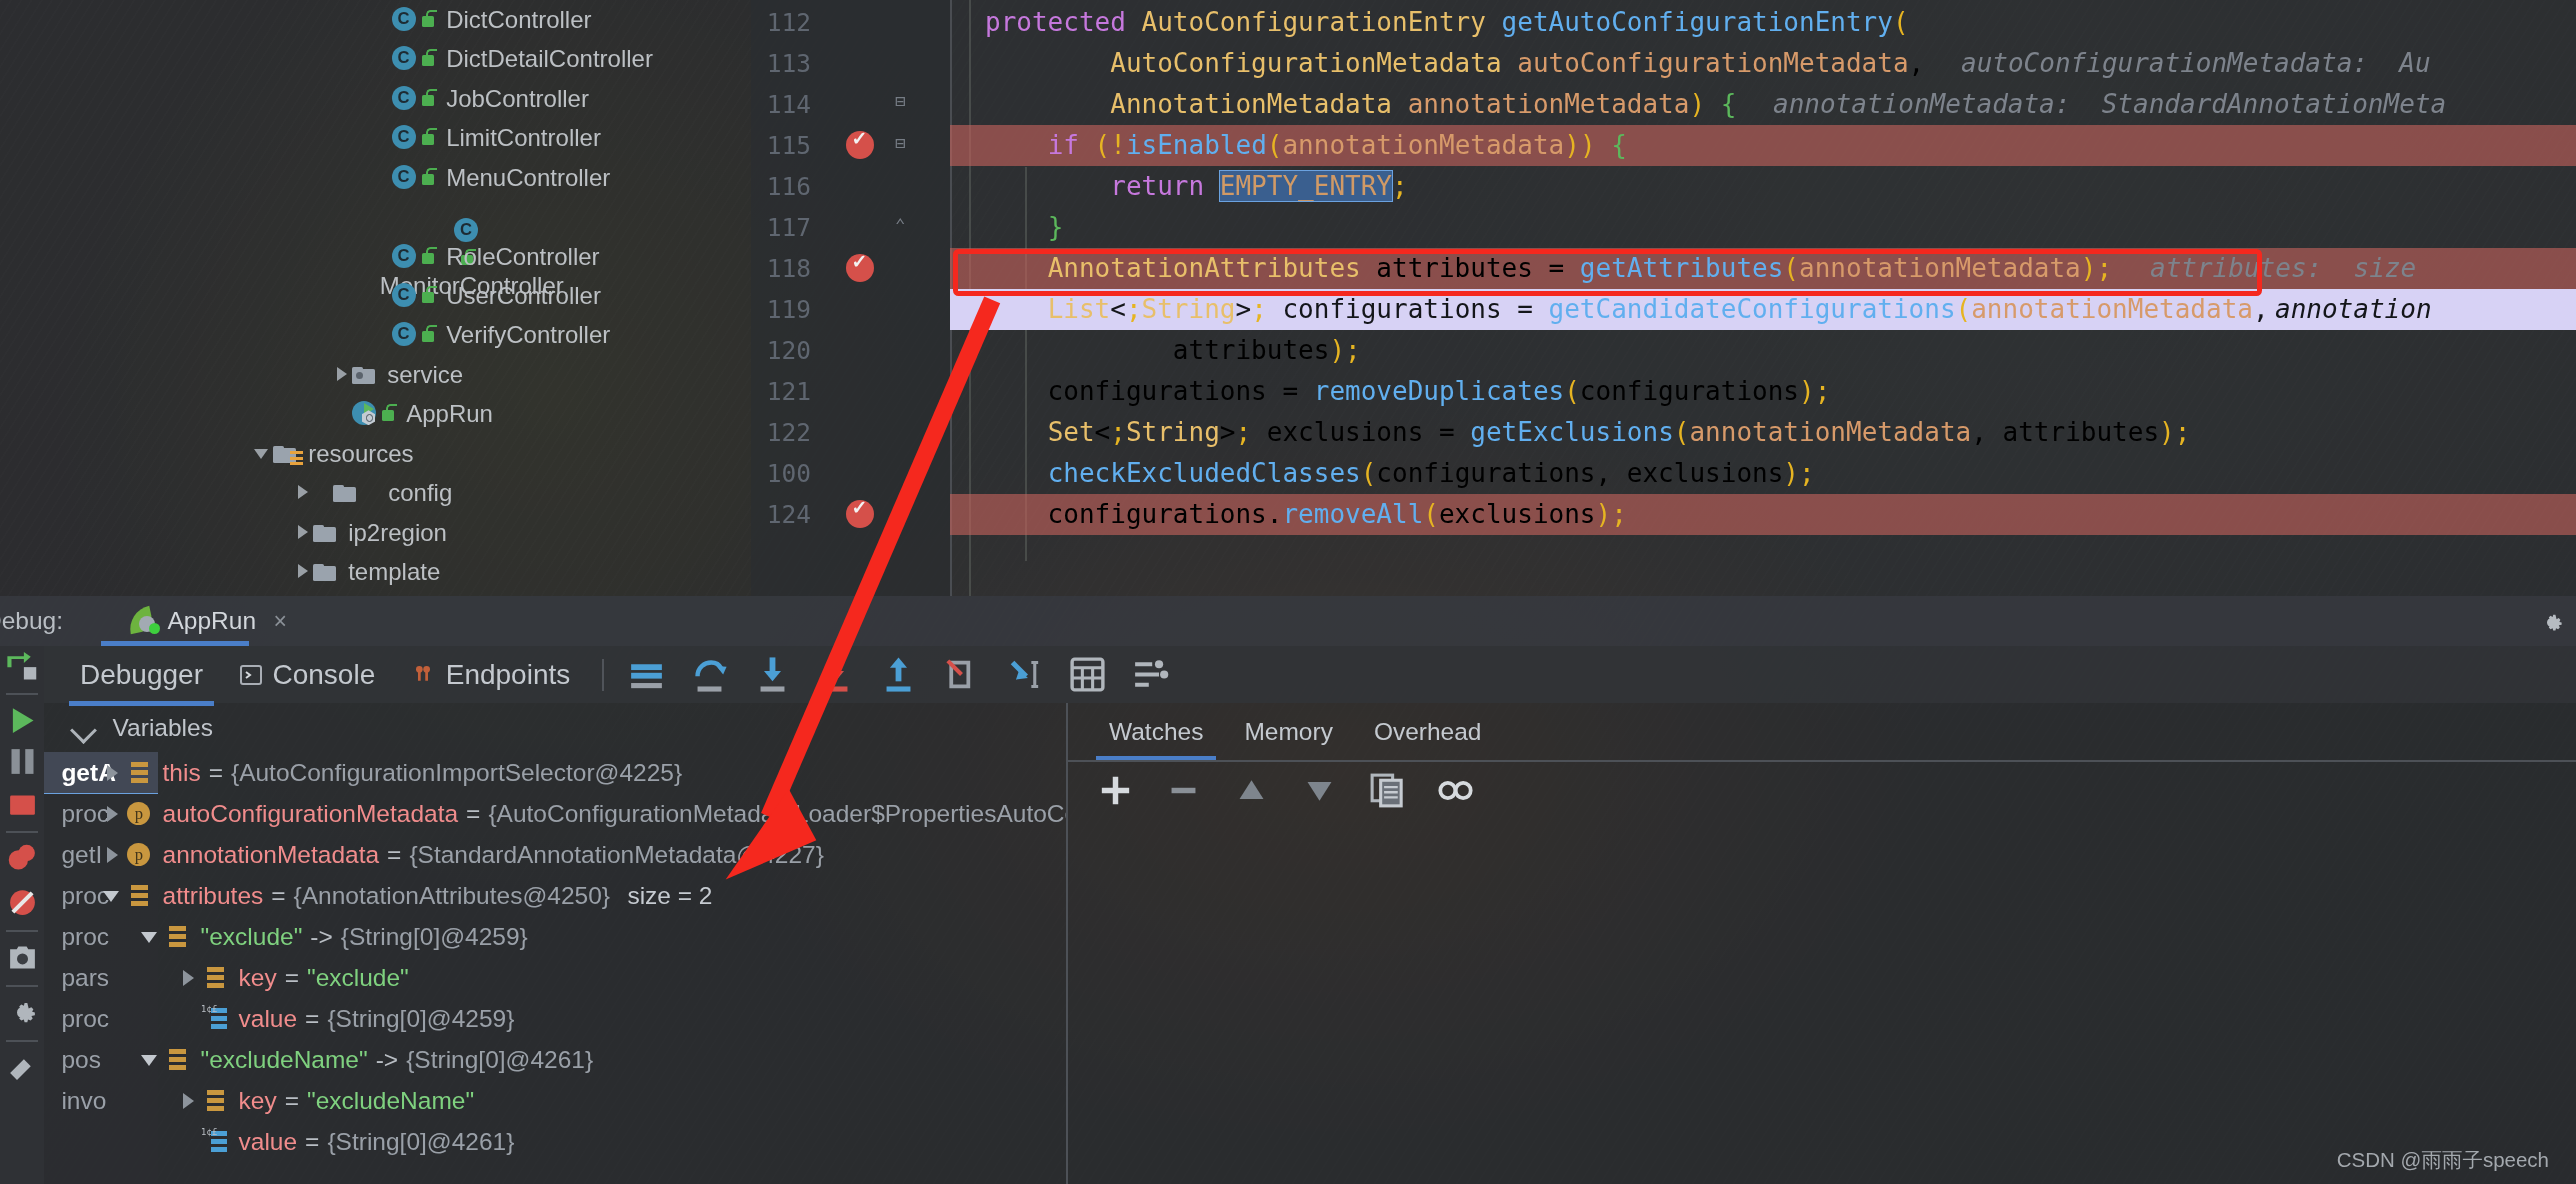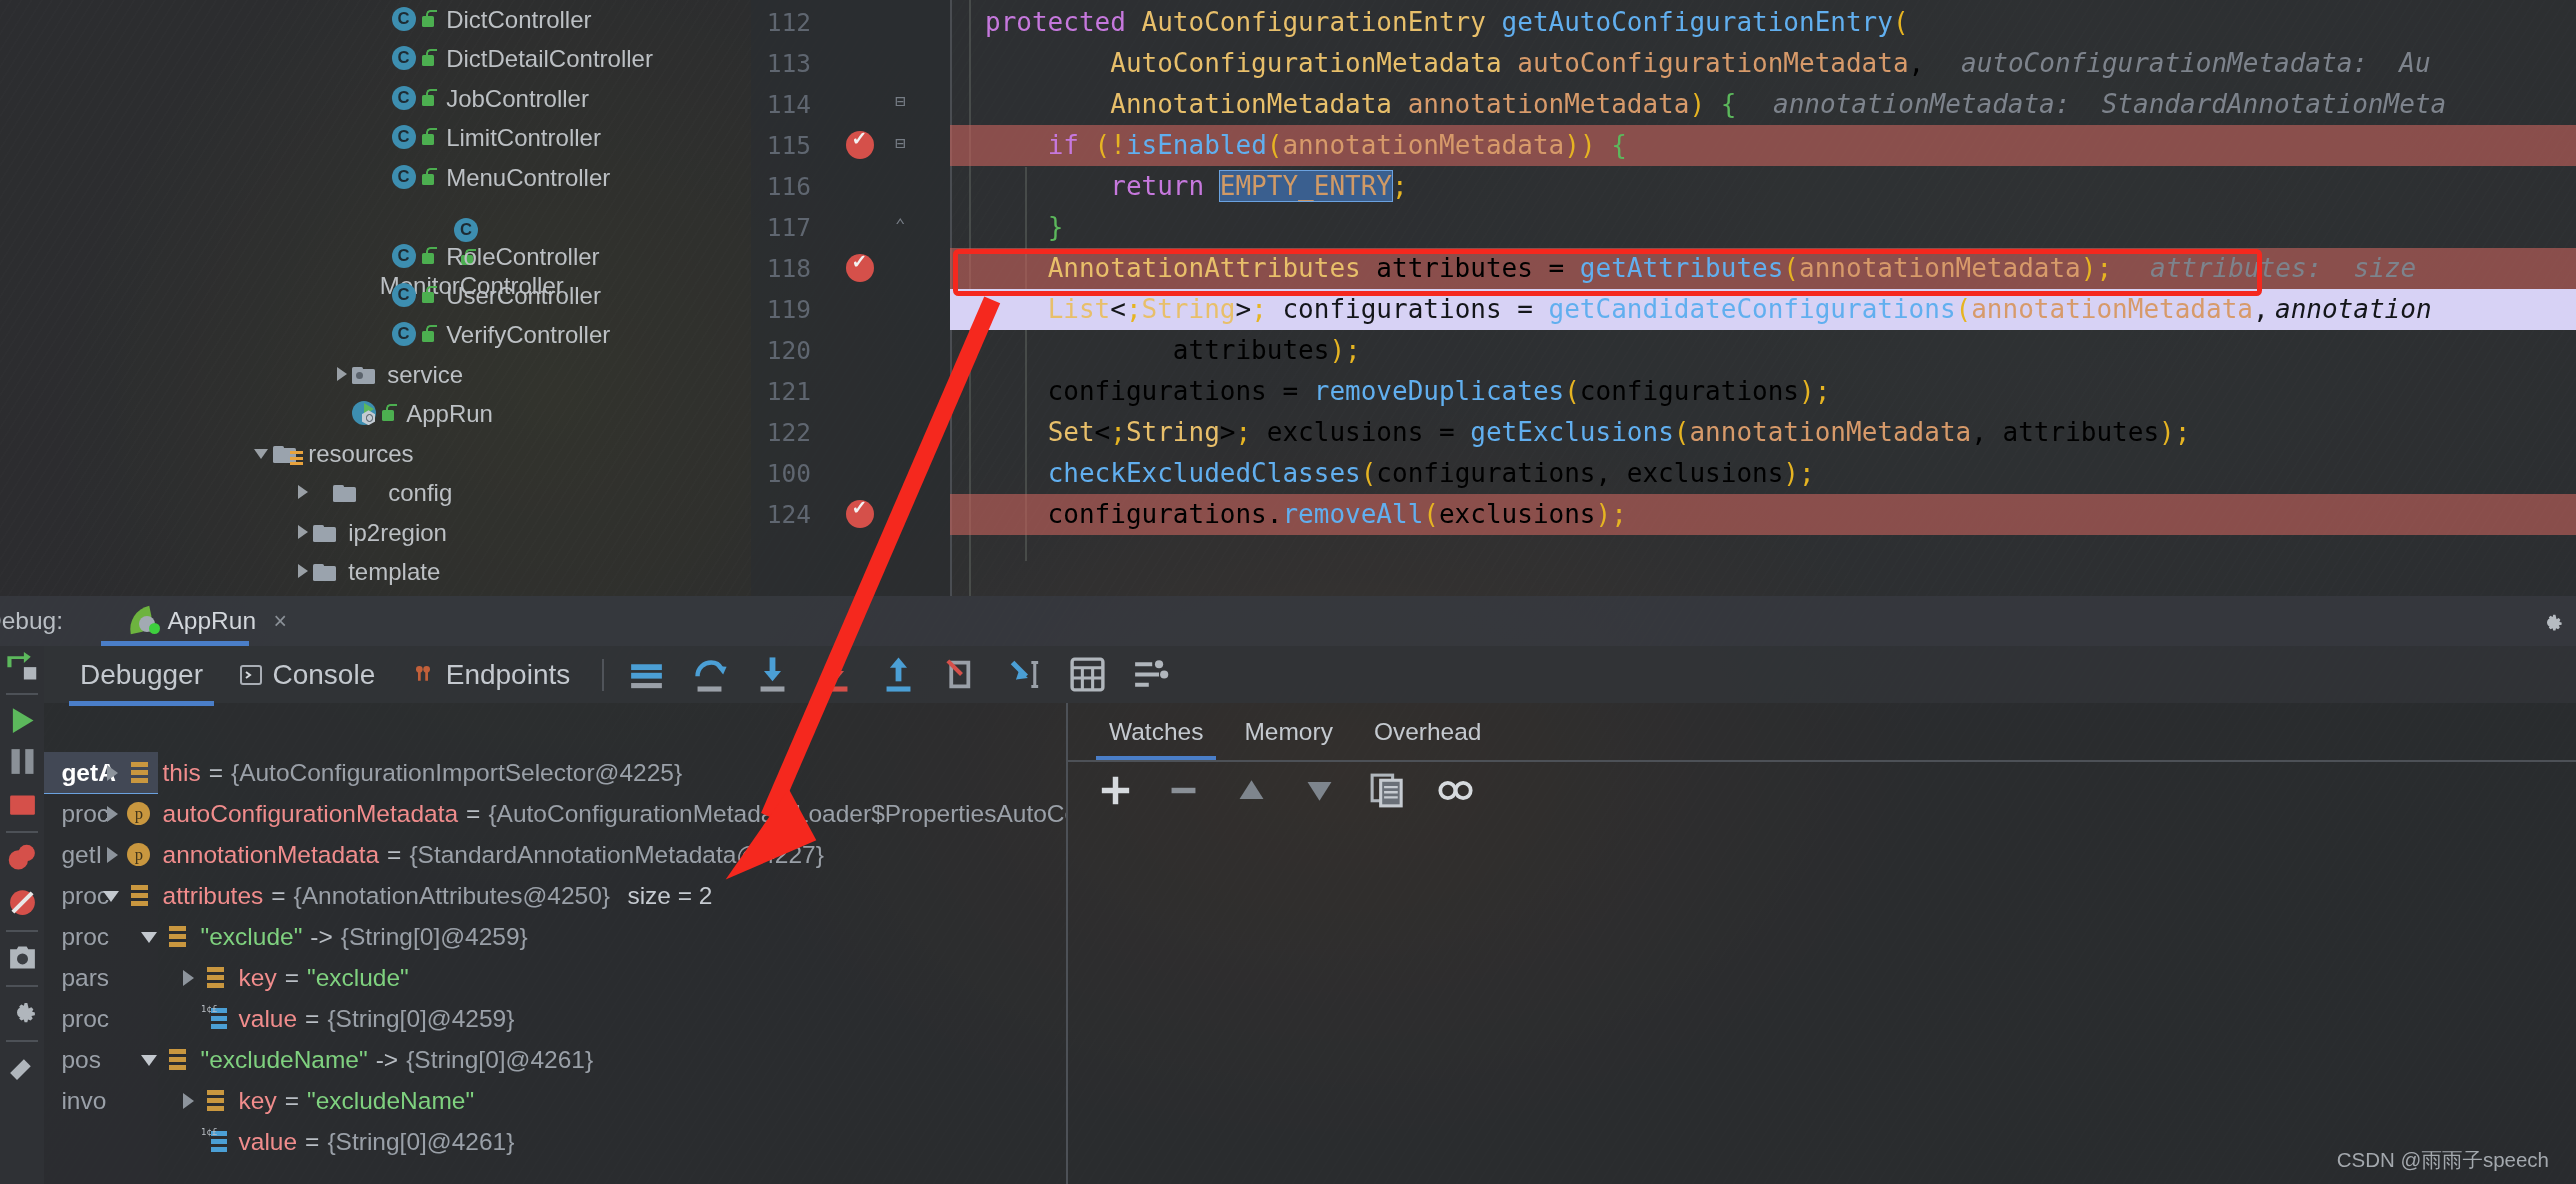--- a/index.html
+++ b/index.html
@@ -441,20 +441,24 @@
         <rect x="3" y="3" width="18" height="18" rx="1.5" fill="none" stroke="#b0b6bc" stroke-width="2"></rect>
         <path d="M3 8h18M9 8v13M15 8v13M3 14h18" stroke="#b0b6bc" stroke-width="1.8"></path>
       </svg>
       <svg class="tbtn" viewBox="0 0 24 24">
         <path d="M3 6h10M3 12h14M3 18h8" stroke="#b0b6bc" stroke-width="2.4"></path>
         <circle cx="17" cy="6" r="2.4" fill="#b0b6bc"></circle>
           <circle cx="20" cy="12" r="2.4" fill="#b0b6bc"></circle>
       </svg>
     </div>
 
+    <div class="varshdr">
+      <span class="chev"></span>
+      <span class="t">Variables</span>
+    </div>
 
     <div class="frames" id="frames">
         <div class="frm sel" style="top: 0px;">getA</div>
         <div class="frm" style="top: 41px;">proc</div>
         <div class="frm" style="top: 82px;">getI</div>
         <div class="frm" style="top: 123px;">proc</div>
         <div class="frm" style="top: 164px;">proc</div>
         <div class="frm" style="top: 205px;">pars</div>
         <div class="frm" style="top: 246px;">proc</div>
         <div class="frm" style="top: 287px;">pos</div>

